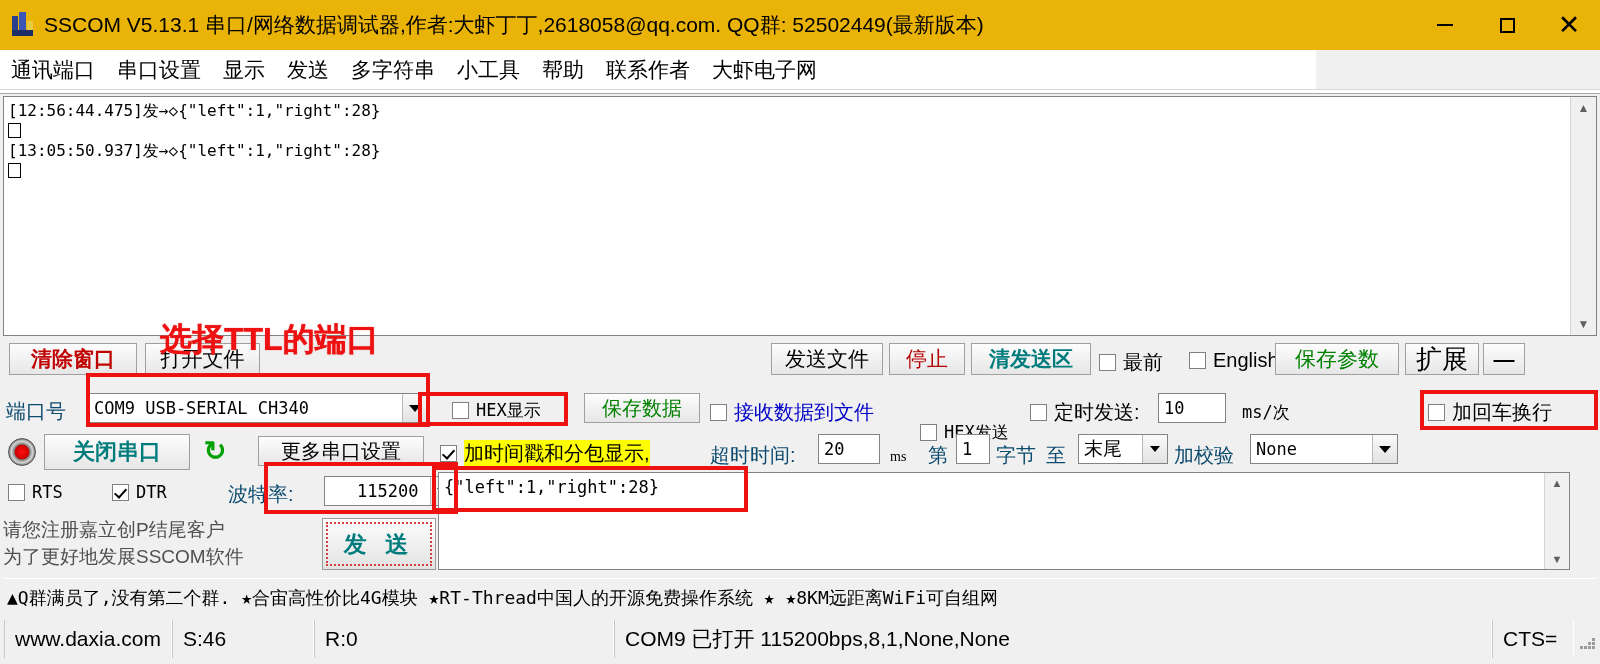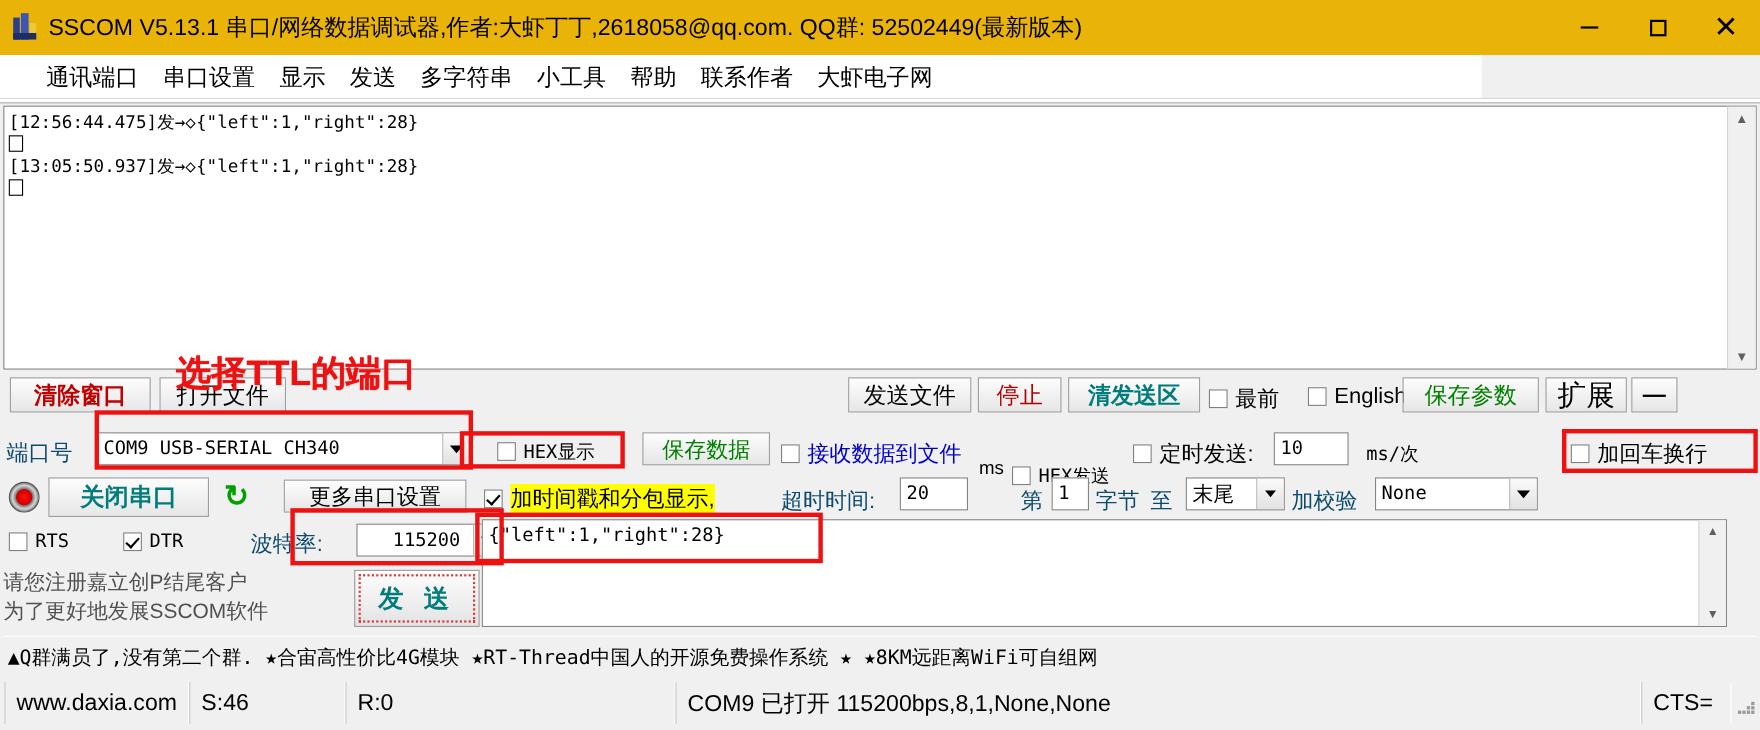--- a/index.html
+++ b/index.html
@@ -42,21 +42,21 @@
     width: 62px; height: 50px; display: flex; align-items: center; justify-content: center;
     font-size: 22px; color: #000; line-height: 1;
   }
   .win-min::before { content:''; display:block; width:16px; height:2px; background:#000; }
   .win-max::before { content:''; display:block; width:15px; height:15px; border:2px solid #000; box-sizing:border-box; }
   .win-close { font-size: 27px; font-weight: 300; }
 
   
   .menubar {
     position: absolute; left: 0; top: 50px; width: 1316px; height: 40px;
-    background: #ffffff; display: flex; align-items: center; padding-left: 31px;
+    background: #ffffff; display: flex; align-items: center;
   }
   .menu-item {
     font-size: 21px; color: #000; padding: 0 11px; white-space: nowrap;
   }
   .menubar-sep {
     position: absolute; left: 0; top: 89px; width: 1600px; height: 3px;
     background: #ffffff; border-top: 1px solid #d8d8d8; border-bottom: 1px solid #a8a8a8;
   }
 
   
@@ -175,21 +175,21 @@
   .close-port { position:absolute; left: 44px; top: 434px; width: 146px; height: 36px; color:#007c7c; font-weight:bold; font-size:22px;}
   .refresh-ico {
     position: absolute; left: 200px; top: 436px; width: 30px; height: 30px;
     color: #00a000; font-size: 27px; font-weight: bold; line-height: 30px; text-align: center;
   }
   .more-settings{ position:absolute; left: 258px; top: 436px; width: 166px; height: 30px; font-size:20px;}
   .ts-chk       { left: 440px; top: 440px; }
   .ts-lbl       { background: #ffff00; }
   .timeout-lbl  { left: 710px; top: 442px; }
   .timeout-val  { left: 818px; top: 434px; width: 62px; height: 30px; }
-  .ms2-lbl      { left: 890px; top: 416px; font-family:Liberation Sans, sans-serif; font-size:17px;}
+  .ms2-lbl      { left: 890px; top: 449px; font-family:Liberation Serif, serif; font-size:14px;}
   .di-lbl       { left: 928px; top: 442px; }
   .byte-val     { left: 956px; top: 434px; width: 34px; height: 30px; }
   .zijie-lbl    { left: 996px; top: 442px; }
   .zhi-lbl      { left: 1046px;top: 442px; }
   .end-combo    { left: 1078px;top: 434px; width: 90px; height: 30px; }
   .crc-lbl      { left: 1174px;top: 442px; }
   .crc-combo    { left: 1250px;top: 434px; width: 148px; height: 30px; }
 
   
   .rts-chk  { left: 8px;  top: 482px; }

